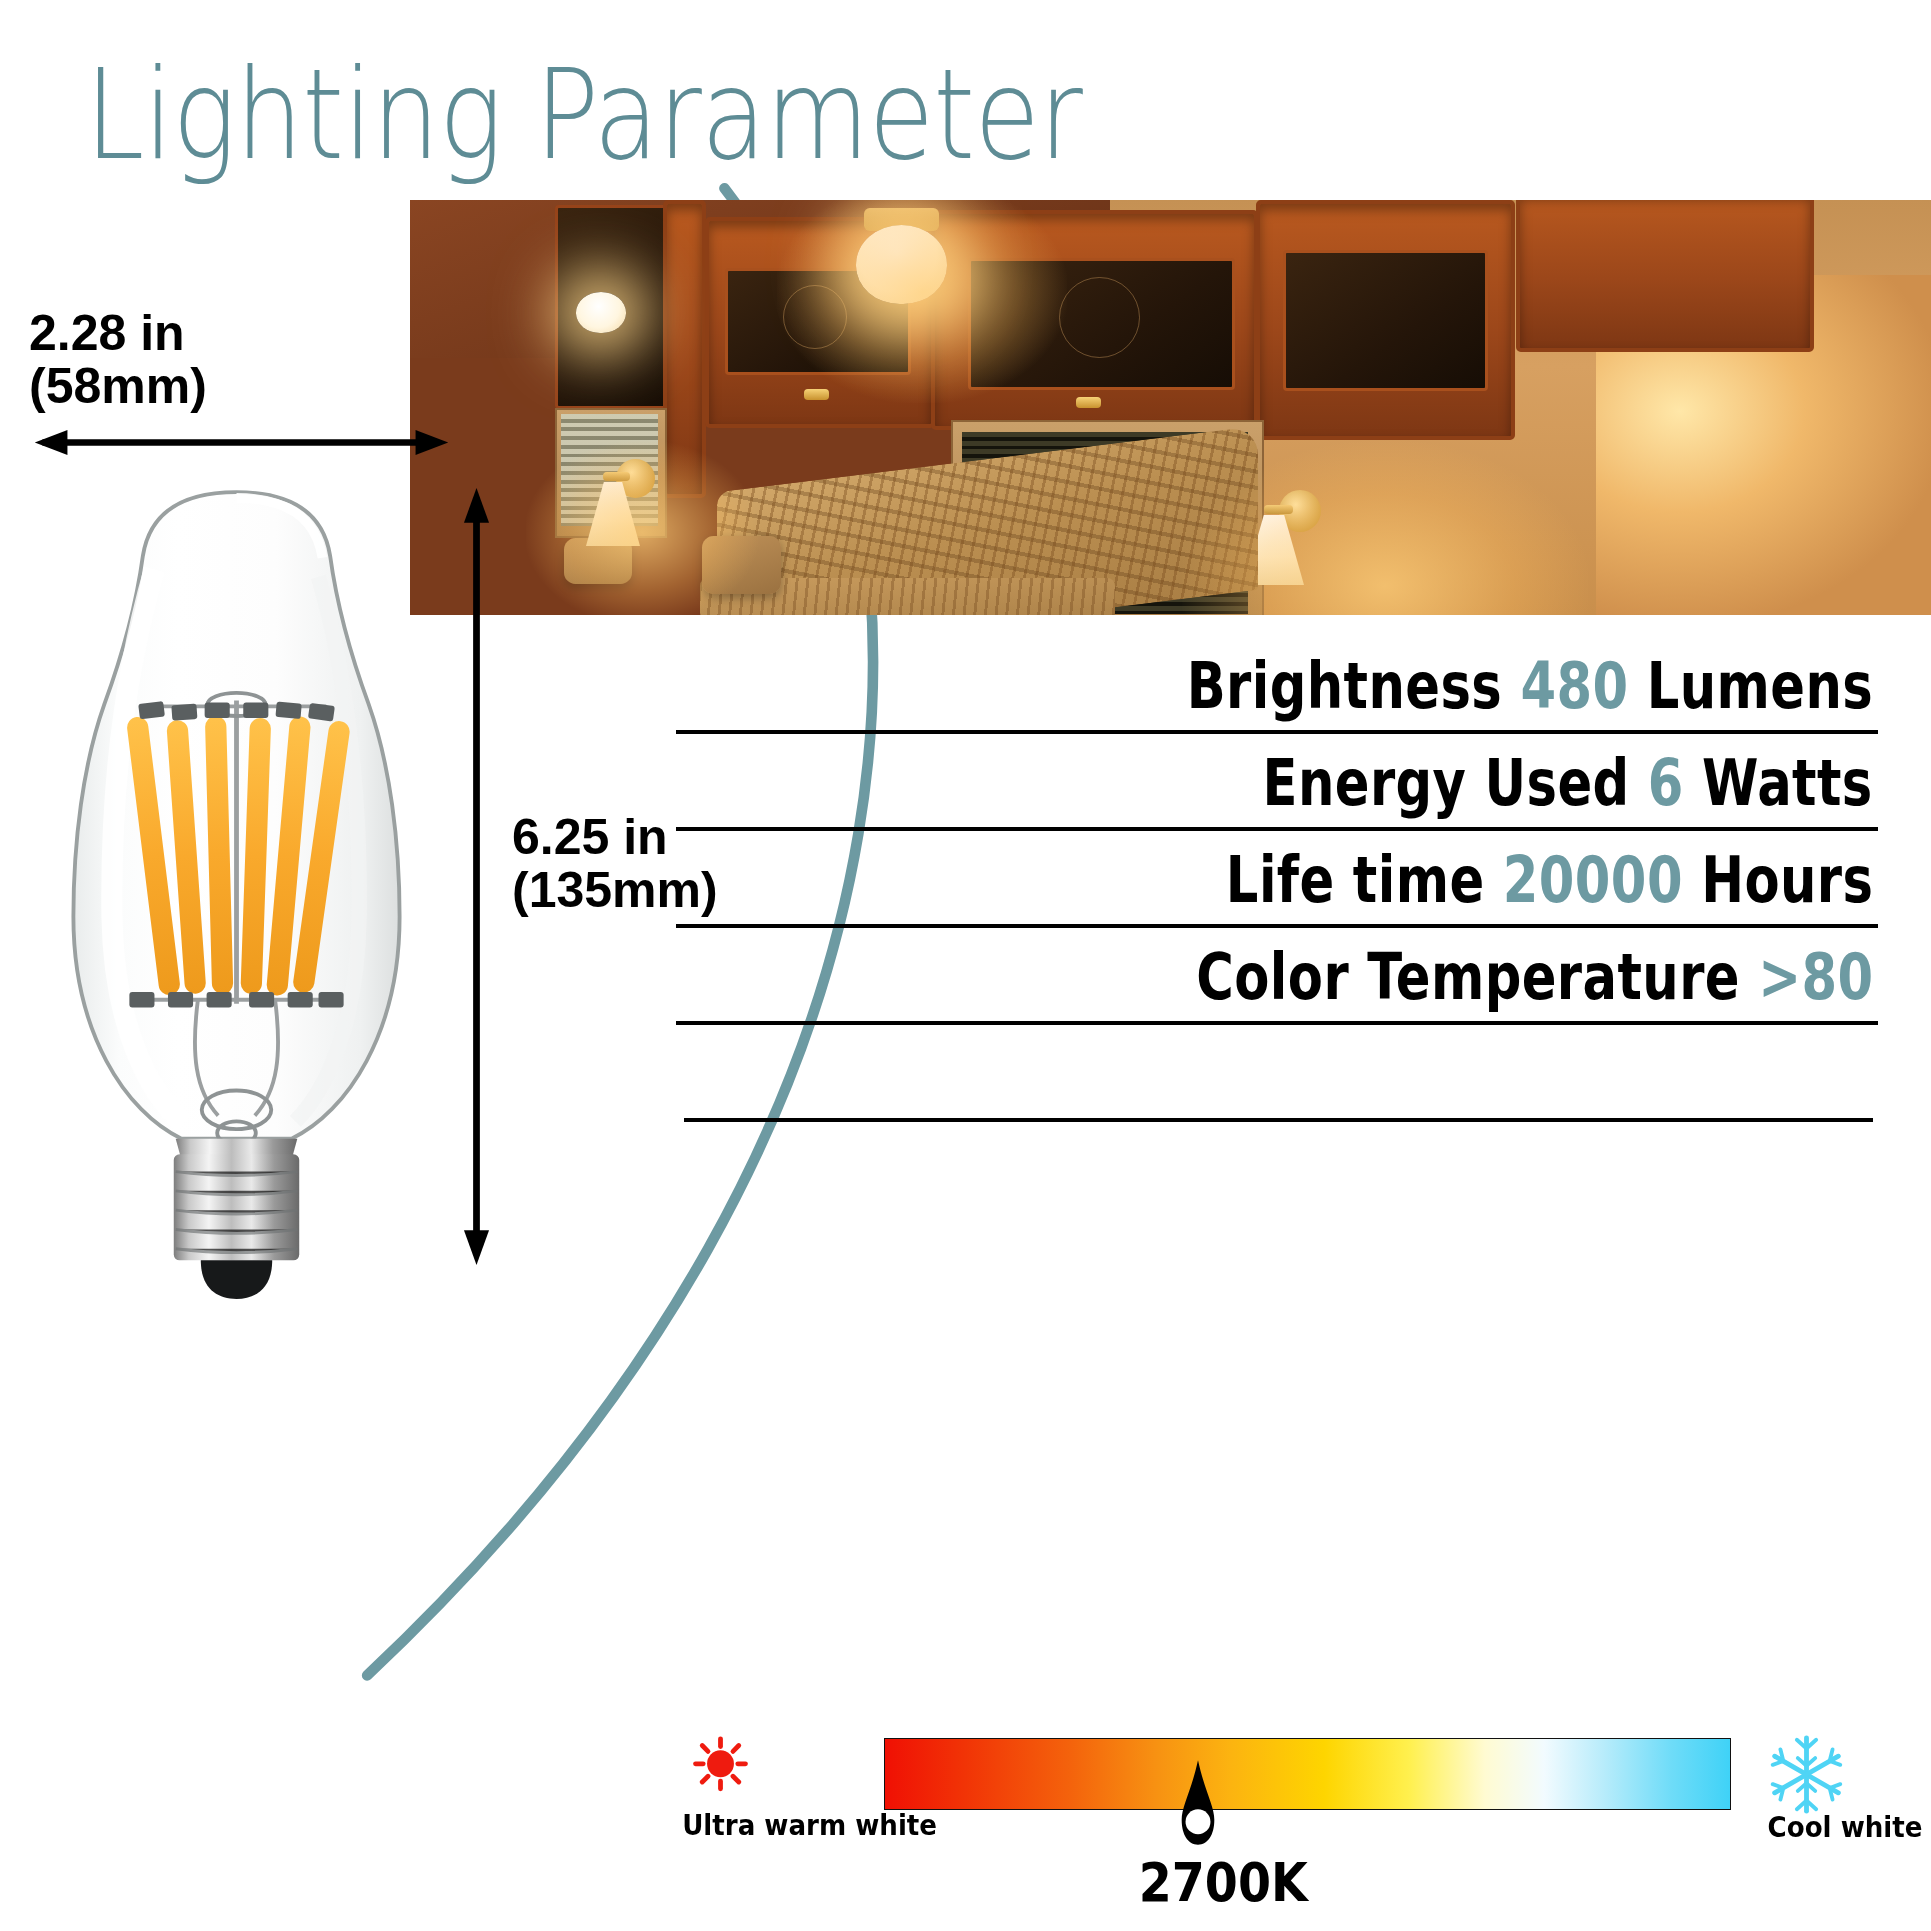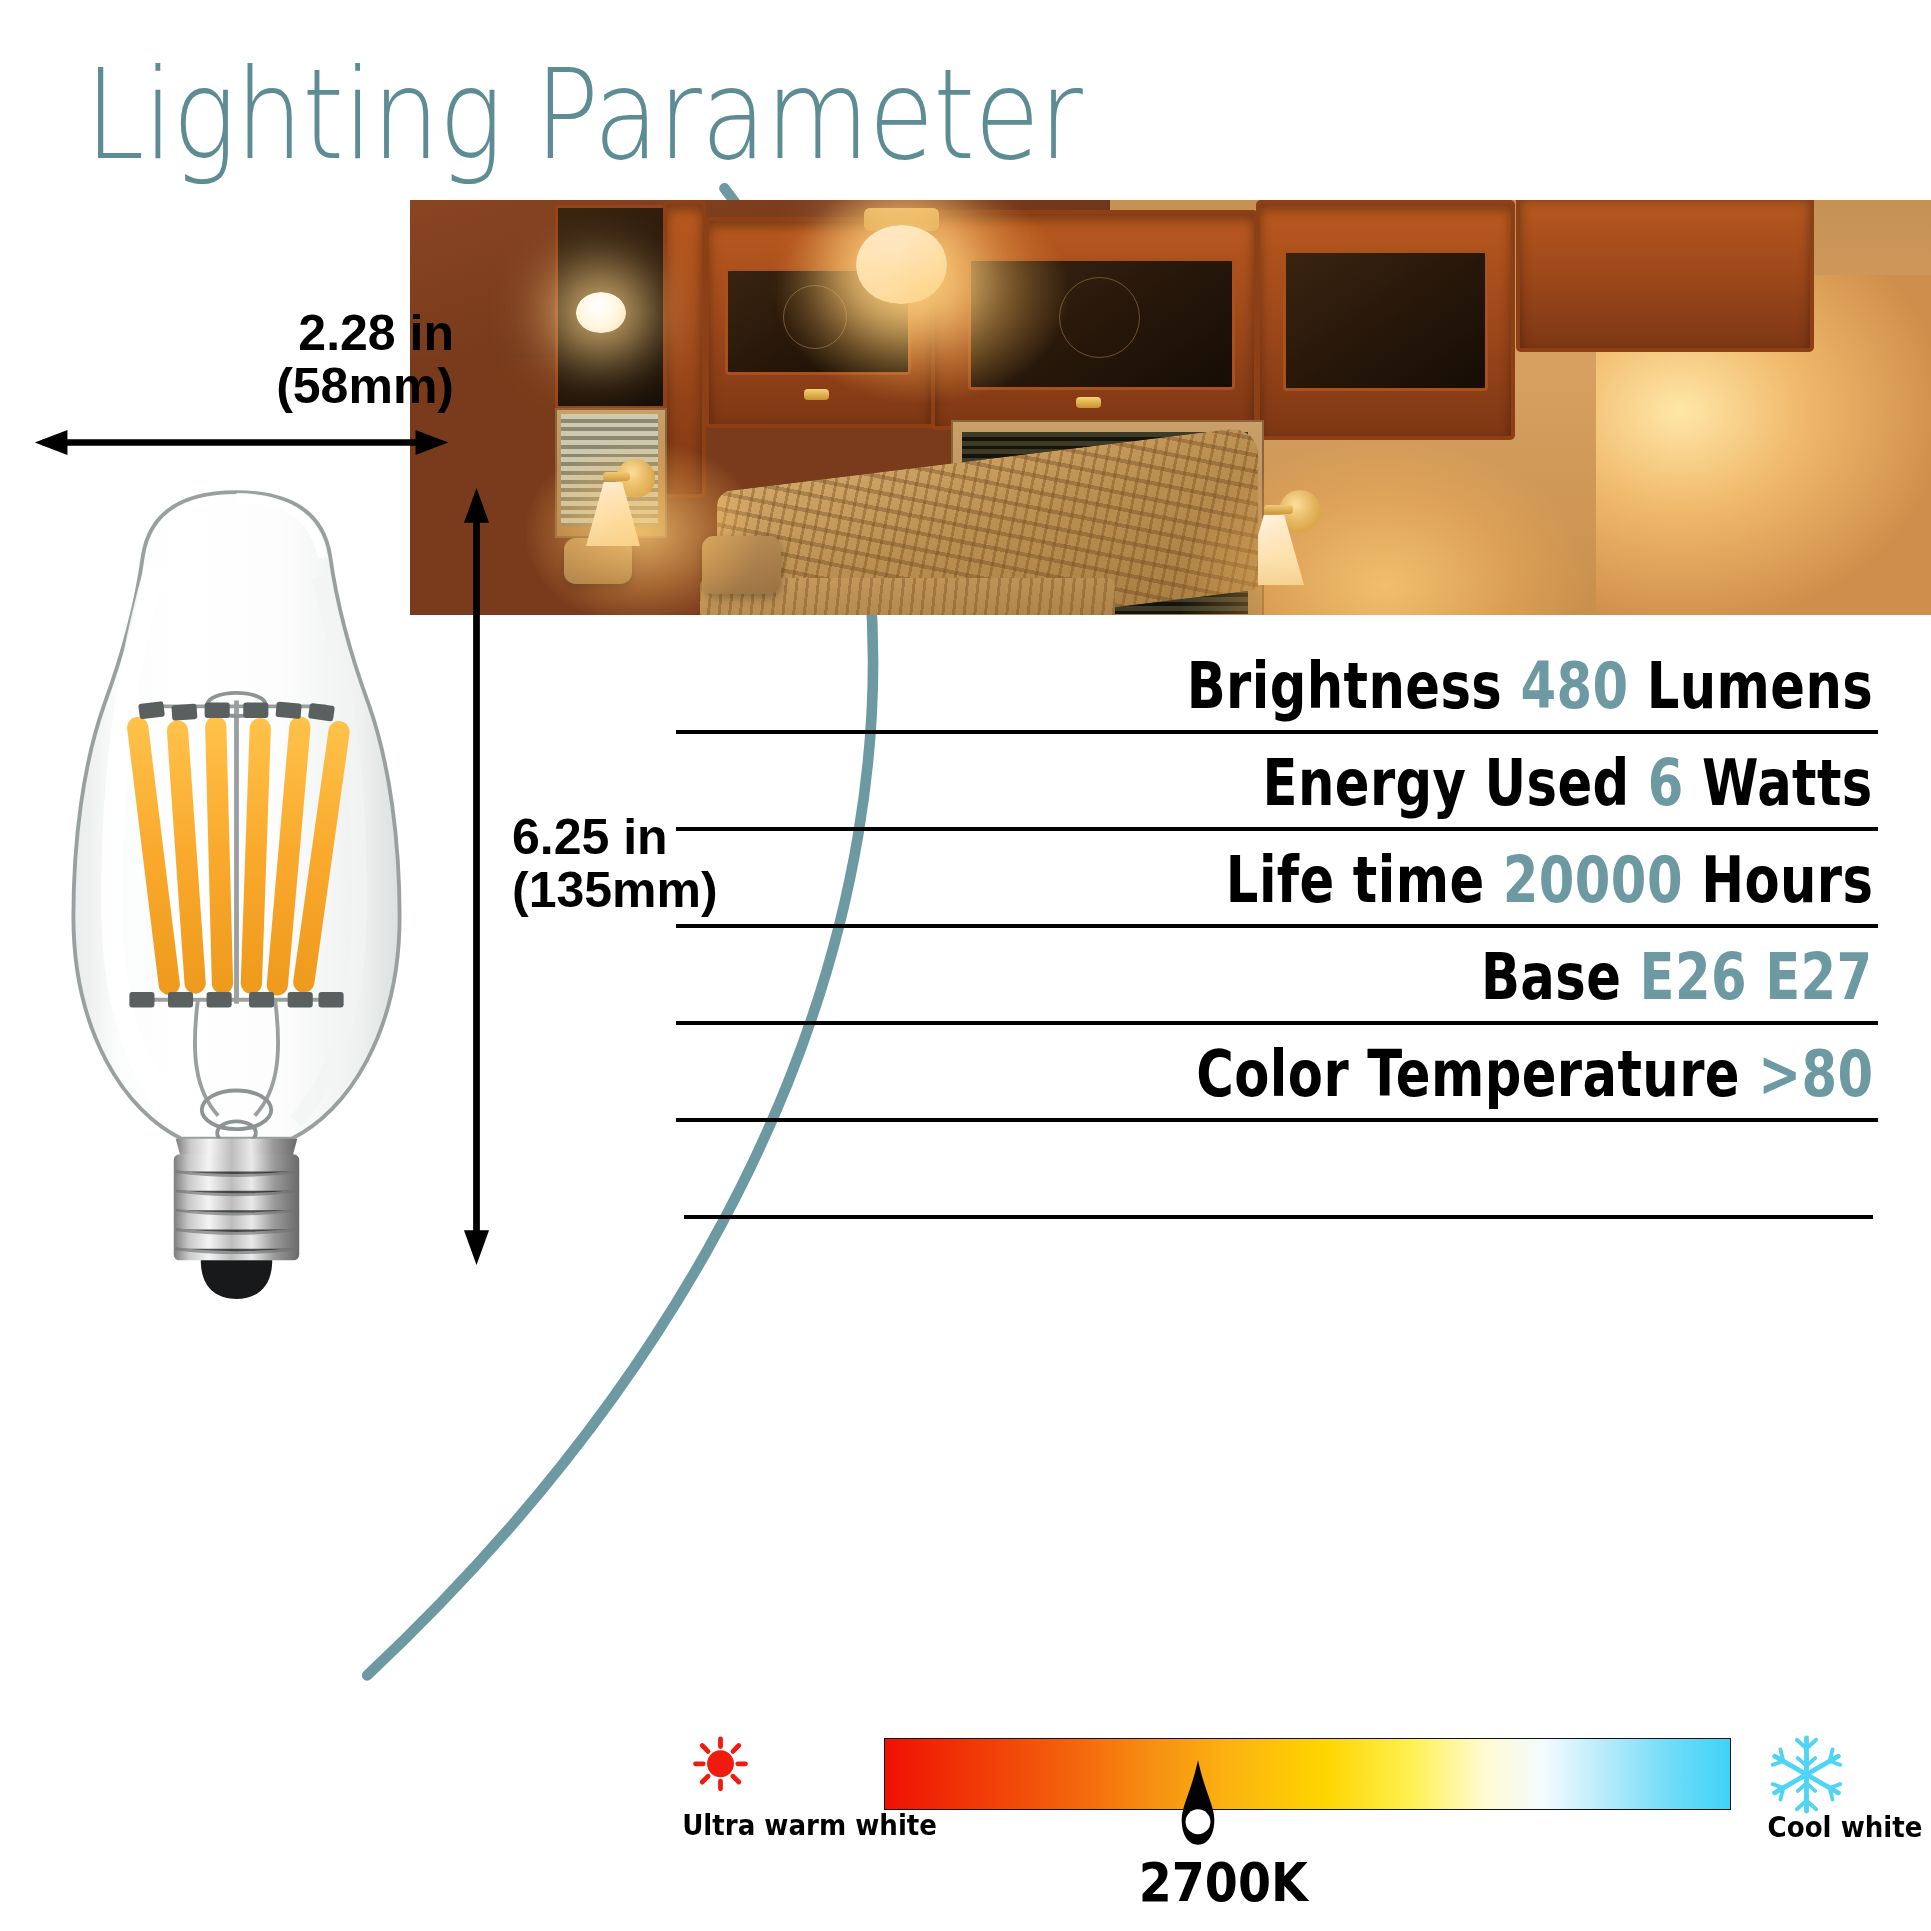--- a/index.html
+++ b/index.html
@@ -78,21 +78,21 @@
          linear-gradient(175deg,#c99c5e,#ab8148);border-radius:7.7px;}
   .pillow{position:absolute;border-radius:11.6px;
        background:linear-gradient(160deg,#c09259,#9a7140);box-shadow:0 3.9px 9.7px rgba(0,0,0,.3);}
   .glowWarm{position:absolute;pointer-events:none;
        background:radial-gradient(ellipse at center,rgba(255,206,120,.75) 0%,rgba(255,190,95,.30) 45%,rgba(255,180,80,0) 72%);}
 
   
   .dimLabel{
     position:absolute;font-weight:bold;color:#000;
     font-family:"Liberation Sans","DejaVu Sans",sans-serif;
-    font-size:50px;line-height:1.06;text-align:right;white-space:nowrap;
+    font-size:50px;line-height:1.06;text-align:left;white-space:nowrap;
   }
   .hArrow{position:absolute;left:34px;top:430px;width:415px;height:25px;}
   .vArrow{position:absolute;left:462px;top:488px;width:29px;height:777px;}
 
   
   .bulbWrap{position:absolute;left:29px;top:463px;width:415px;height:840px;}
 
   
   .specs{position:absolute;left:676px;top:637px;width:1255px;}
   .specRow{
@@ -324,24 +324,20 @@
       <div class="line"></div>
     </div>
 
 
     <div class="specRow">
       <div class="specTxt"><span>Life time</span> <span class="val">20000</span> <span>Hours</span></div>
       <div class="line"></div>
     </div>
 
 
-    <div class="specRow">
-      <div class="specTxt"><span>Base</span> <span class="val">E26 E27</span></div>
-      <div class="line"></div>
-    </div>
 
     <div class="specRow">
       <div class="specTxt"><span>Color Temperature</span> <span class="val">&gt;80</span></div>
       <div class="line"></div>
     </div>
 
     <div class="specRow left">
       <div class="warm"></div>
       <div class="line"></div>
     </div>

